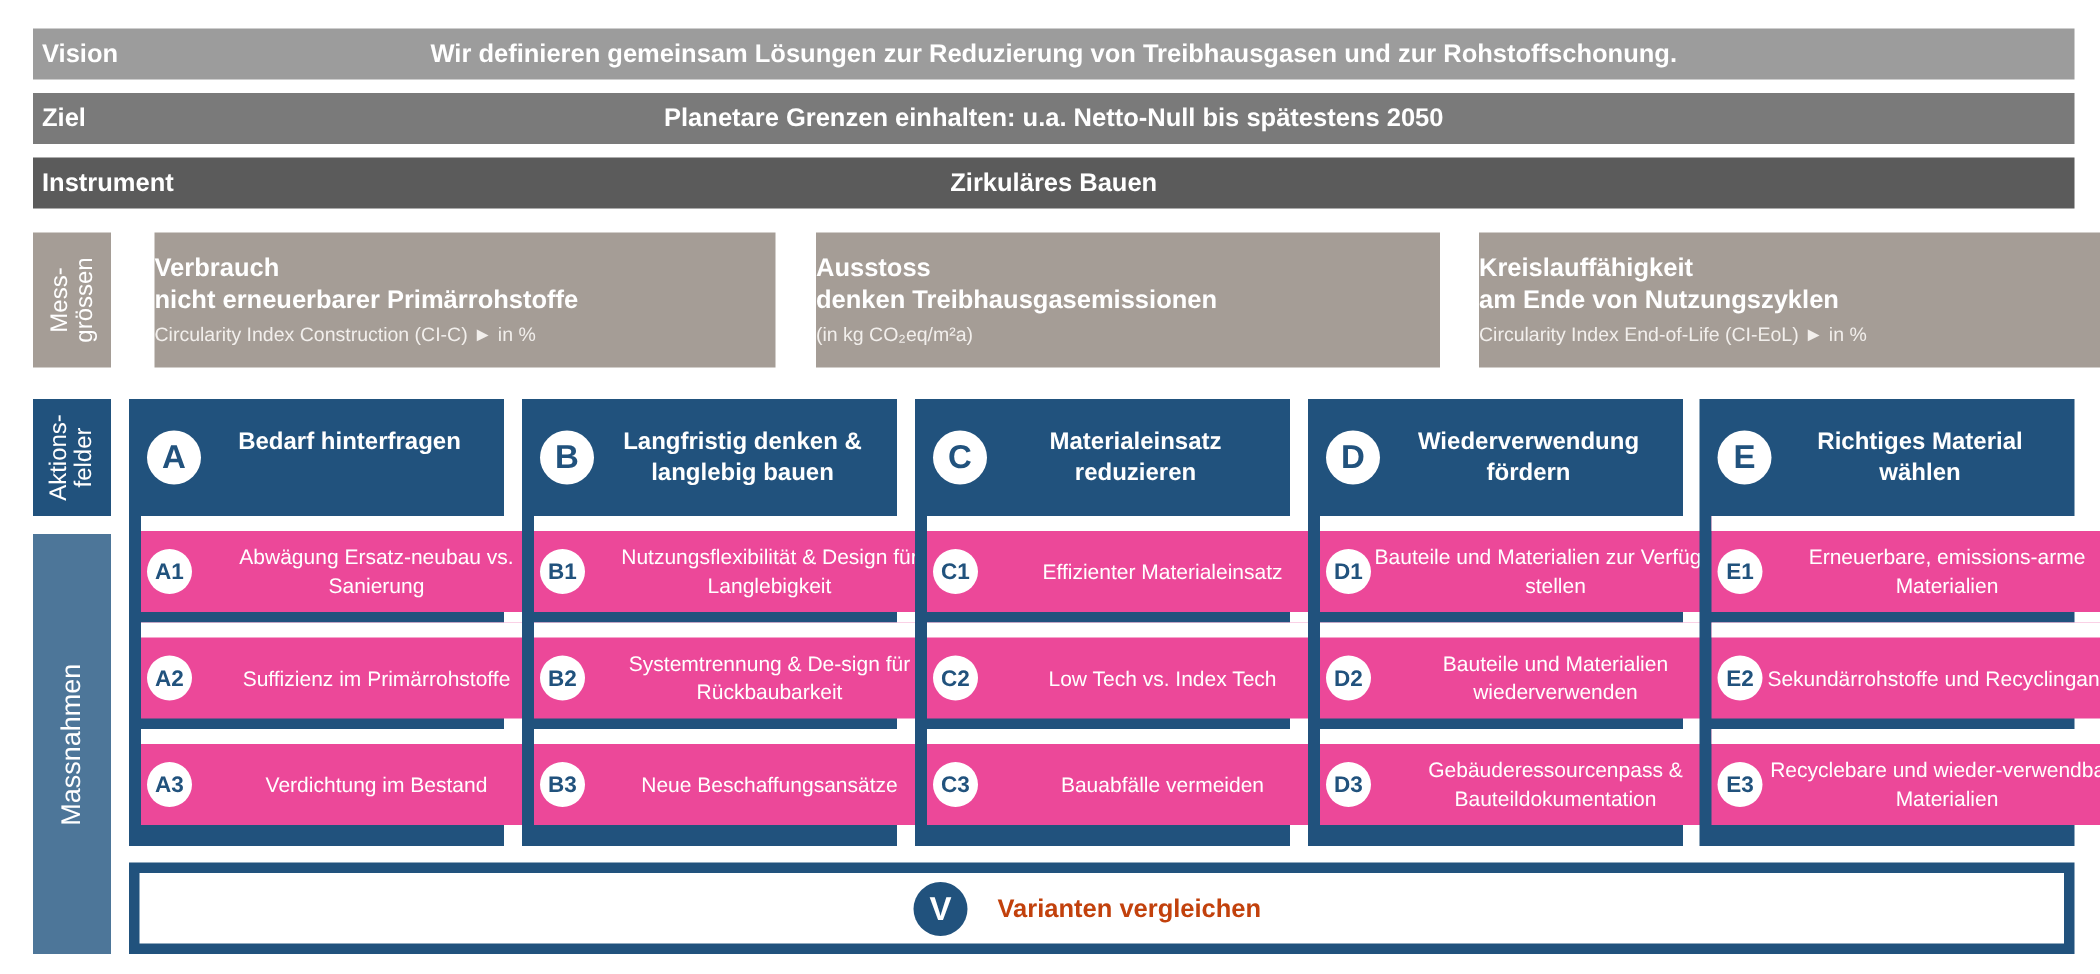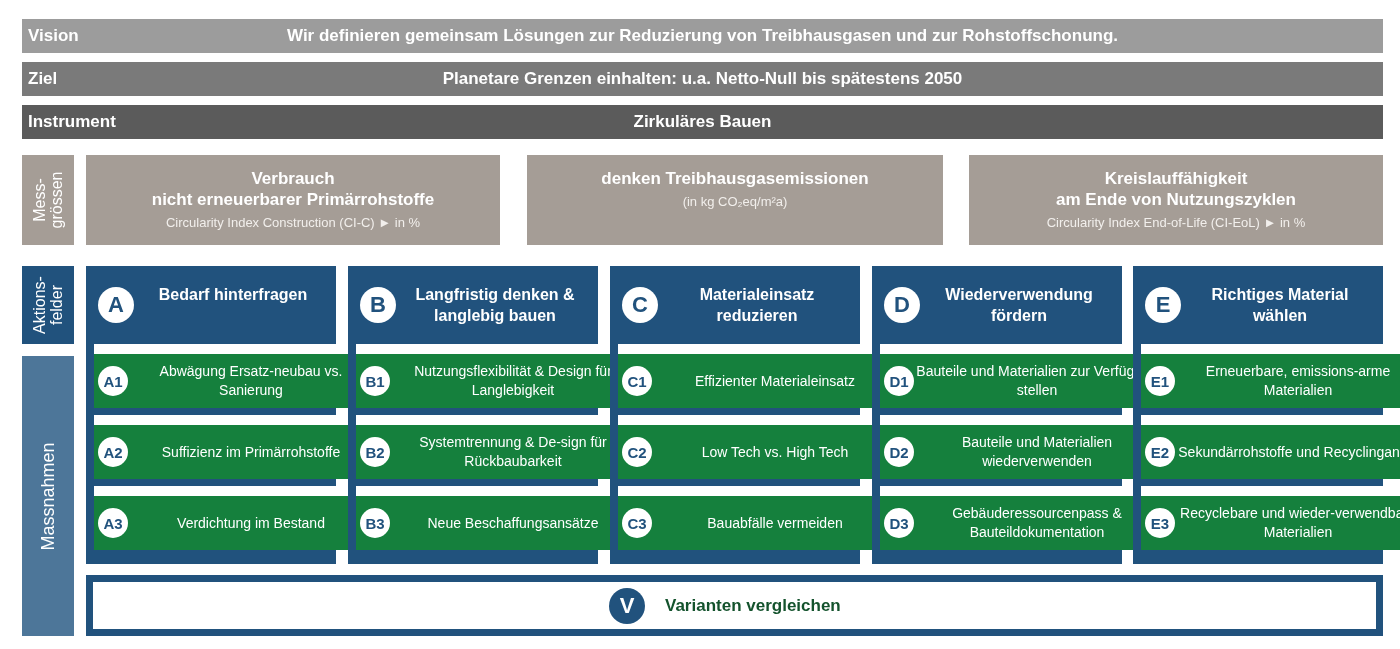--- a/index.html
+++ b/index.html
@@ -4,31 +4,31 @@
 <style>
   html, body { margin:0; padding:0; background:#ffffff; }
   body { width:1400px; height:649px; position:relative; overflow:hidden;
          font-family:"Liberation Sans", sans-serif; }
   .abs { position:absolute; box-sizing:border-box; }
   .band { left:22px; width:1361px; height:34px; color:#fff; font-weight:bold; font-size:17px; }
   .band .lbl { position:absolute; left:6px; top:0; line-height:34px; }
   .band .txt { position:absolute; left:0; right:0; top:0; line-height:34px; text-align:center; }
   .vlab { background:#a59d96; color:#fff; display:flex; align-items:center; justify-content:center; }
   .vlab span { transform:rotate(-90deg); white-space:pre; text-align:center; font-size:16px; line-height:17px; }
-  .mess { background:#a59d96; color:#fff; text-align:center; top:155px; height:90px; padding-top:13px; }
+  .mess { background:#a59d96; color:#fff; text-align:left; top:155px; height:90px; padding-top:13px;margin-left:17px; }
   .mess .t { font-weight:bold; font-size:17px; line-height:21px; }
   .mess .s { font-size:13px; margin-top:5px; color:#f2efec; }
   .col { background:#21527d; top:266px; width:250px; height:298px; }
   .col .head { position:absolute; left:0; top:0; width:100%; height:78px; }
   .circle { position:absolute; border-radius:50%; background:#fff; color:#21527d; font-weight:bold;
             display:flex; align-items:center; justify-content:center; }
   .col .head .circle { left:12px; top:21px; width:36px; height:36px; font-size:22px; }
   .col .head .title { position:absolute; left:50px; right:6px; top:18px; text-align:center; color:#fff;
                       font-weight:bold; font-size:16px; line-height:21px; }
-  .item { position:absolute; left:8px; width:282px; height:64px; background:#15803d; border-top:10px solid #fff; box-sizing:border-box; }
+  .item { position:absolute; left:8px; width:282px; height:64px; background:#ec4899; border-top:10px solid #fff; box-sizing:border-box; }
   .item .circle { left:4px; top:12px; width:30px; height:30px; font-size:15px; }
   .item .txt { position:absolute; left:36px; right:4px; top:0; height:54px; display:flex; align-items:center; justify-content:center;
                text-align:center; color:#fff; font-size:14px; line-height:19px; }
 </style>
 </head>
 <body>
 
 <div class="abs band" style="top:19px;background:#9c9c9c;">
   <span class="lbl">Vision</span>
   <span class="txt">Wir definieren gemeinsam Lösungen zur Reduzierung von Treibhausgasen und zur Rohstoffschonung.</span>
@@ -53,20 +53,21 @@
 <div class="abs vlab" style="left:22px;top:356px;width:52px;height:280px;background:#4d7699;">
   <span style="font-size:18px;">Massnahmen</span>
 </div>
 
 <div class="abs mess" style="left:86px;width:414px;">
   <div class="t">Verbrauch</div>
   <div class="t">nicht erneuerbarer Primärrohstoffe</div>
   <div class="s">Circularity Index Construction (CI-C) ► in %</div>
 </div>
 <div class="abs mess" style="left:527px;width:416px;">
+  <div class="t">Ausstoss</div>
   <div class="t">denken Treibhausgasemissionen</div>
   <div class="s">(in kg CO₂eq/m²a)</div>
 </div>
 <div class="abs mess" style="left:969px;width:414px;">
   <div class="t">Kreislauffähigkeit</div>
   <div class="t">am Ende von Nutzungszyklen</div>
   <div class="s">Circularity Index End-of-Life (CI-EoL) ► in %</div>
 </div>
 
 <div class="abs col" style="left:86px;">
@@ -111,21 +112,21 @@
   <div class="head">
     <div class="circle">C</div>
     <div class="title">Materialeinsatz reduzieren</div>
   </div>
   <div class="item" style="top:78px;">
       <div class="circle">C1</div>
       <div class="txt">Effizienter Materialeinsatz</div>
     </div>
   <div class="item" style="top:149px;">
       <div class="circle">C2</div>
-      <div class="txt">Low Tech vs. High Tech</div>
+      <div class="txt">Low Tech vs. Index Tech</div>
     </div>
   <div class="item" style="top:220px;">
       <div class="circle">C3</div>
       <div class="txt">Bauabfälle vermeiden</div>
     </div>
 </div>
 
 <div class="abs col" style="left:872px;">
   <div class="head">
     <div class="circle">D</div>
@@ -159,14 +160,14 @@
       <div class="txt">Sekundärrohstoffe und Recyclinganteil</div>
     </div>
   <div class="item" style="top:220px;">
       <div class="circle">E3</div>
       <div class="txt">Recyclebare und wieder-verwendbare Materialien</div>
     </div>
 </div>
 
 <div class="abs" style="left:86px;top:575px;width:1297px;height:61px;background:#fff;border:7px solid #21527d;">
   <div class="circle" style="left:516px;top:6px;width:36px;height:36px;font-size:22px;background:#21527d;color:#fff;">V</div>
-  <div class="abs" style="left:572px;top:0;line-height:47px;color:#14532d;font-weight:bold;font-size:17px;">Varianten vergleichen</div>
+  <div class="abs" style="left:572px;top:0;line-height:47px;color:#c2410c;font-weight:bold;font-size:17px;">Varianten vergleichen</div>
 </div>
 
 </body></html>

